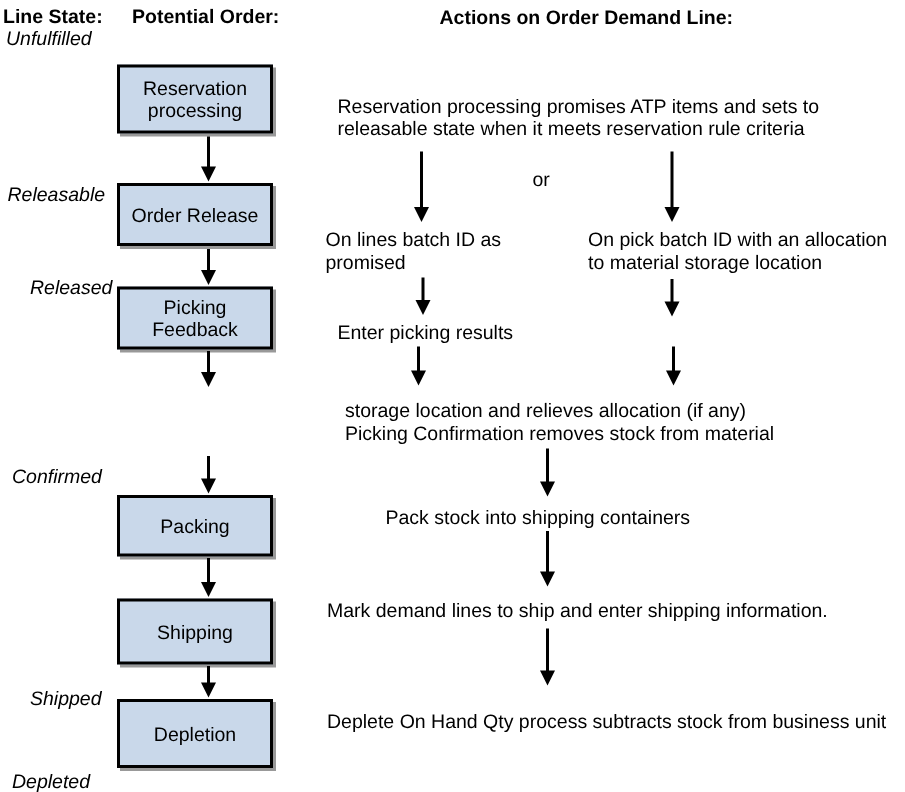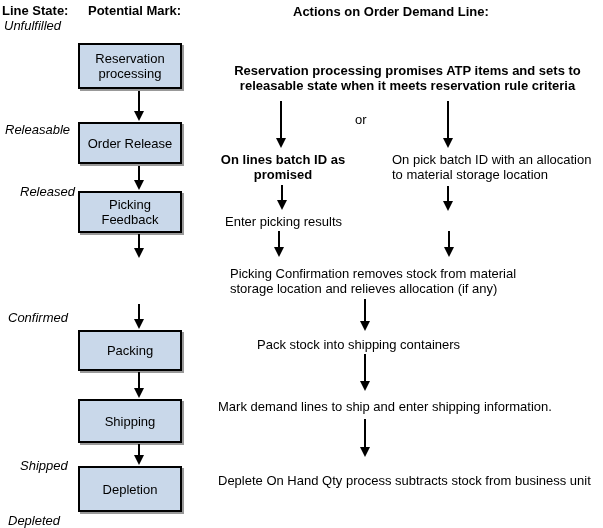--- a/index.html
+++ b/index.html
@@ -39,30 +39,30 @@
     position:absolute;left:50%;transform:translateX(-50%);
     top:0;bottom:8px;width:2px;background:var(--arrow);
   }
   .arrow .head{
     position:absolute;bottom:0;left:0;width:0;height:0;
     border-left:5px solid transparent;
     border-right:5px solid transparent;
     border-top:10px solid var(--arrow);
   }
   .note{position:absolute;line-height:15px;white-space:nowrap;}
-  .note.center{text-align:center;white-space:normal;font-weight:bold;}
+  .note.center{white-space:normal;}
   .note.center div{white-space:nowrap;}
 </style>
 </head>
 <body>
 
 <div class="canvas">
 
   <div class="hdr" style="left:2px;top:3px">Line State:</div>
-  <div class="hdr" style="left:88px;top:3px">Potential Mark:</div>
+  <div class="hdr" style="left:88px;top:3px">Potential Order:</div>
   <div class="hdr" style="left:293px;top:4px">Actions on Order Demand Line:</div>
 
   <div class="state" style="left:4px;top:18px">Unfulfilled</div>
   <div class="state" style="left:5px;top:122px">Releasable</div>
   <div class="state" style="left:20px;top:184px">Released</div>
   <div class="state" style="left:8px;top:310px">Confirmed</div>
   <div class="state" style="left:20px;top:458px">Shipped</div>
   <div class="state" style="left:8px;top:513px">Depleted</div>
 
   <div class="flow-box" style="top:43px;height:46px">Reservation processing</div>
@@ -135,22 +135,22 @@
   <div class="arrow" style="left:274px;top:231px;height:26px">
       <div class="shaft"></div>
       <div class="head"></div>
     </div>
   <div class="arrow" style="left:444px;top:231px;height:26px">
       <div class="shaft"></div>
       <div class="head"></div>
     </div>
 
   <div class="note" style="left:230px;top:266px">
+    <div>storage location and relieves allocation (if any)</div>
     <div>Picking Confirmation removes stock from material</div>
-    <div>storage location and relieves allocation (if any)</div>
   </div>
 
   <div class="arrow" style="left:360px;top:299px;height:32px">
       <div class="shaft"></div>
       <div class="head"></div>
     </div>
 
   <div class="note" style="left:257px;top:337px">Pack stock into shipping containers</div>
 
   <div class="arrow" style="left:360px;top:354px;height:37px">

